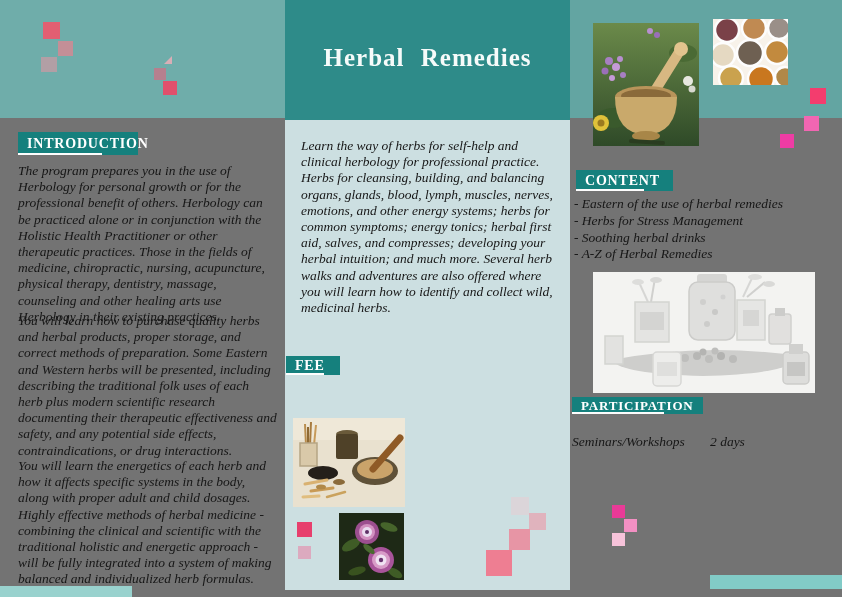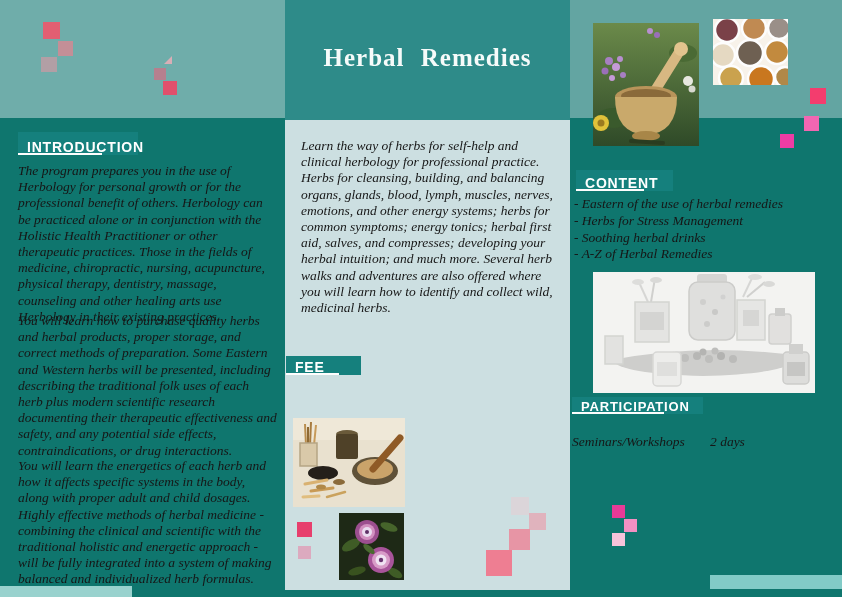--- a/index.html
+++ b/index.html
@@ -1,37 +1,37 @@
 <!DOCTYPE html>
 <html><head>
 <meta charset="utf-8">
 <style>
   html,body { margin:0; padding:0; background:#ffffff; }
   .page {
-    position:relative; width:842px; height:597px; background:#0f766e;
+    position:relative; width:842px; height:597px; background:#737373;
     font-family:"Liberation Serif", serif; overflow:hidden;
   }
   
   .banner-left  { position:absolute; left:0;   top:0; width:285px; height:118px; background:#6fadaa; }
   .banner-right { position:absolute; left:570px;top:0; width:272px; height:118px; background:#63a5a2; }
   .header-mid   { position:absolute; left:285px;top:0; width:285px; height:120px; background:#2e8b89; }
   .mid-body     { position:absolute; left:285px;top:120px; width:285px; height:470px; background:#ccdfe1; }
   .brochure-title {
     position:absolute; left:285px; top:44px; width:285px; text-align:center;
     color:#f6fbfa; font-size:25px; font-weight:bold; letter-spacing:1px; word-spacing:9px;
   }
   
   .badge {
     position:absolute; background:#15807d; color:#ffffff; box-sizing:border-box;
-    font-family:Liberation Sans, sans-serif; font-weight:bold; letter-spacing:0.8px;
-    display:flex; align-items:flex-end; padding-left:9px;
+    font-family:Liberation Serif, serif; font-weight:bold; letter-spacing:0.8px;
+    display:flex; align-items:center; padding-left:9px;
   }
   .badge::after { content:""; position:absolute; left:0; bottom:0; width:70%; height:2px; background:#fdfdfd; }
   .badge-intro { left:18px;  top:132px; width:120px; height:23px; font-size:14px; }
-  .badge-fee   { left:286px; top:356px; width:75px;  height:19px; font-size:14px; }
+  .badge-fee   { left:286px; top:356px; width:54px;  height:19px; font-size:14px; }
   .badge-content { left:576px; top:170px; width:97px; height:21px; font-size:14px; }
   .badge-participation { left:572px; top:397px; width:131px; height:17px; font-size:13px; }
   
   .para {
     position:absolute; font-style:italic; font-size:13.5px; line-height:16.2px; color:#161616;
   }
   .p-left   { left:18px;  width:259px; }
   .p-mid    { left:301px; width:257px; }
   .p-l1 { top:163px; } .p-l2 { top:313px; } .p-l3 { top:458px; }
   .p-m1 { top:138px; } .p-m2 { top:300px; }

